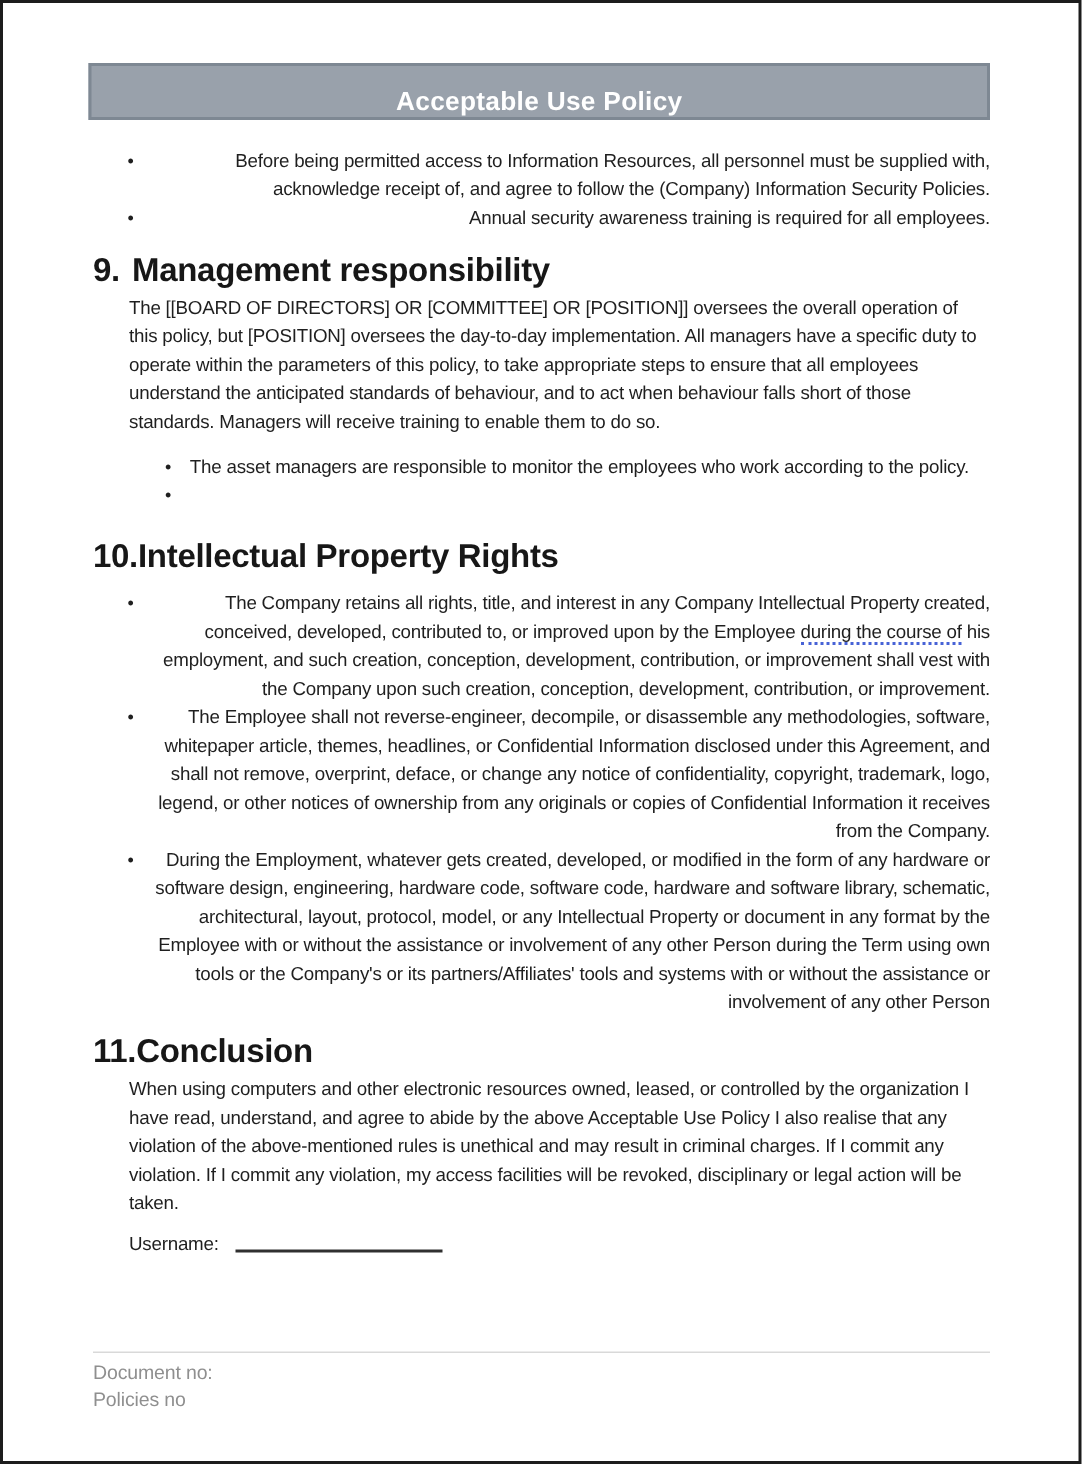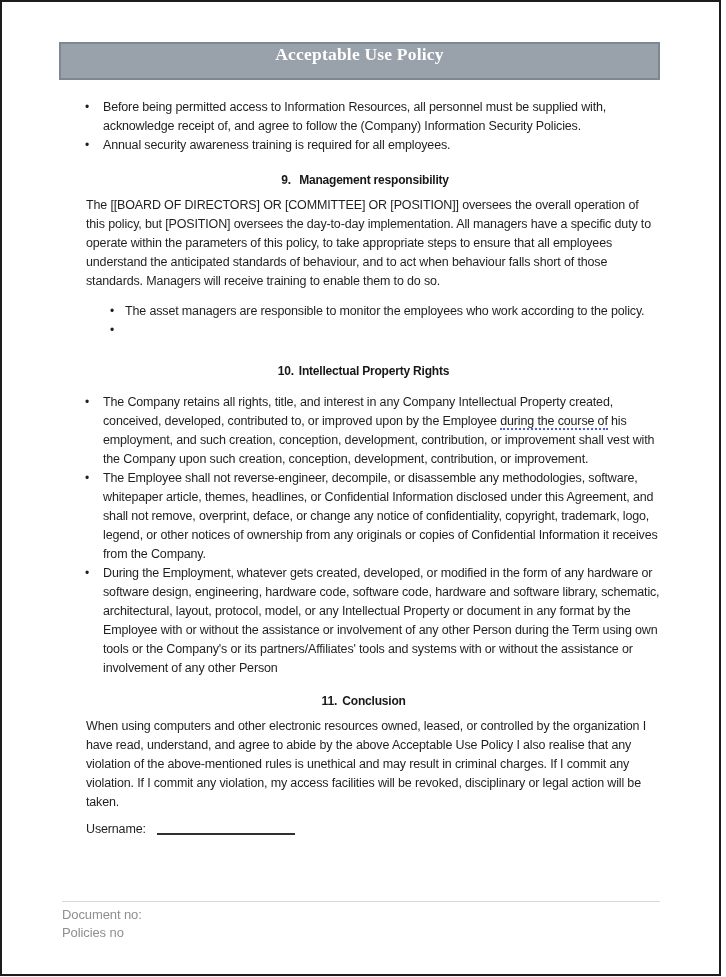--- a/index.html
+++ b/index.html
@@ -2,34 +2,34 @@
 <html><head>
 <meta charset="utf-8">
 <style>
   html,body{margin:0;padding:0;background:#ffffff;}
   body{width:726px;height:977px;position:relative;font-family:"Liberation Sans",sans-serif;color:#1f1f1f;}
   .page{position:absolute;left:0;top:0;width:721px;height:976px;box-sizing:border-box;
         border:2px solid #1c1c1c;background:#ffffff;overflow:hidden;}
   
   .banner{margin:40px auto 0 57px;width:601px;height:38px;box-sizing:border-box;
           background:#99a1ab;border:2px solid #7e8893;
-          display:flex;align-items:flex-start;justify-content:center;font-family:Liberation Serif, serif;}
+          display:flex;align-items:flex-end;justify-content:center;}
   .banner span{color:#ffffff;font-weight:bold;font-size:17.5px;letter-spacing:.2px;}
   
   .content{margin-left:60px;width:598px;font-size:12.5px;line-height:19px;letter-spacing:-0.15px;}
   
   .li{display:flex;}
   .li .mk{width:18px;margin-left:23px;flex:0 0 18px;font-size:12px;}
-  .li .tx{flex:1;}
+  .li .tx{flex:1;text-align:right;}
   .sub .li .mk{margin-left:48px;width:15px;flex:0 0 15px;}
   .sub .li .tx{padding-right:14px;}
   .intro{margin-top:18px;}
   .sub{margin-top:11px;}
   
-  .hd{font-size:12px;font-weight:bold;letter-spacing:-0.2px;line-height:22px;color:#171717;text-align:center;}
+  .hd{font-size:22px;font-weight:bold;letter-spacing:-0.2px;line-height:22px;color:#171717;}
   .hd .num{display:inline-block;min-width:26px;}
   .hd9{margin-top:14px;margin-bottom:5px;}
   .hd10{margin-top:20px;margin-bottom:11px;}
   .hd11{margin-top:12px;margin-bottom:5px;}
   
   .para{margin:0 0 0 24px;width:574px;}
   .grammar{border-bottom:2px dotted #4762d6;}
   
   .sig-block{margin-top:8px;}
   .sig-row{display:flex;height:18px;margin-left:24px;}

